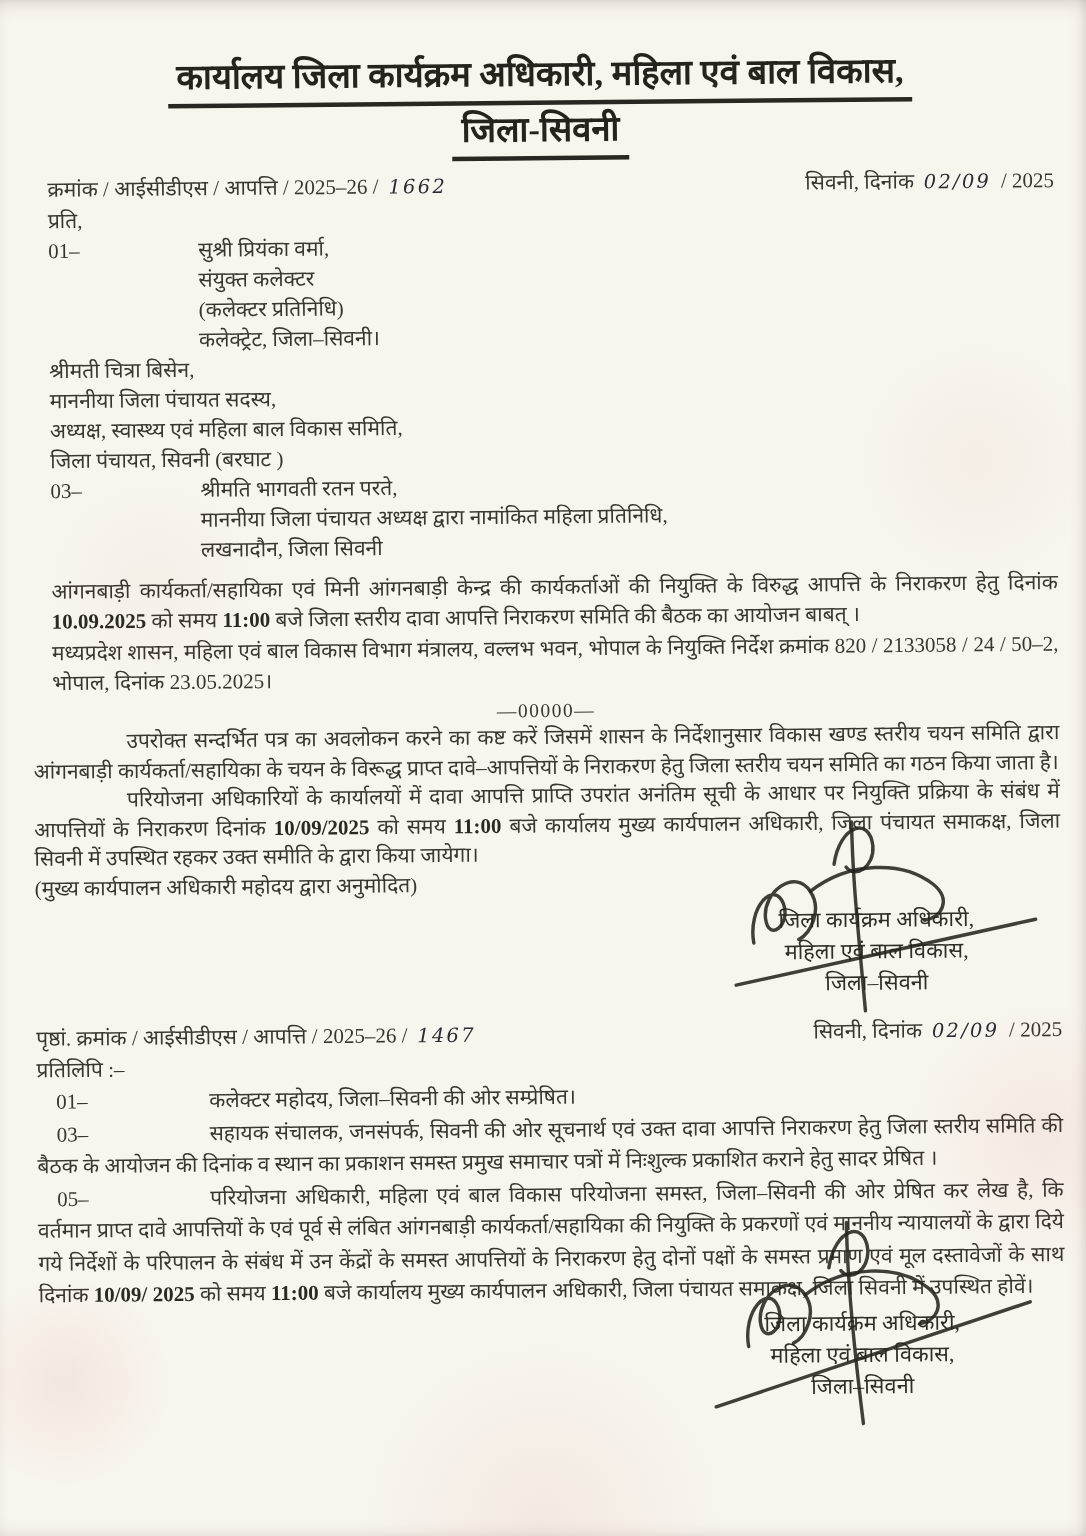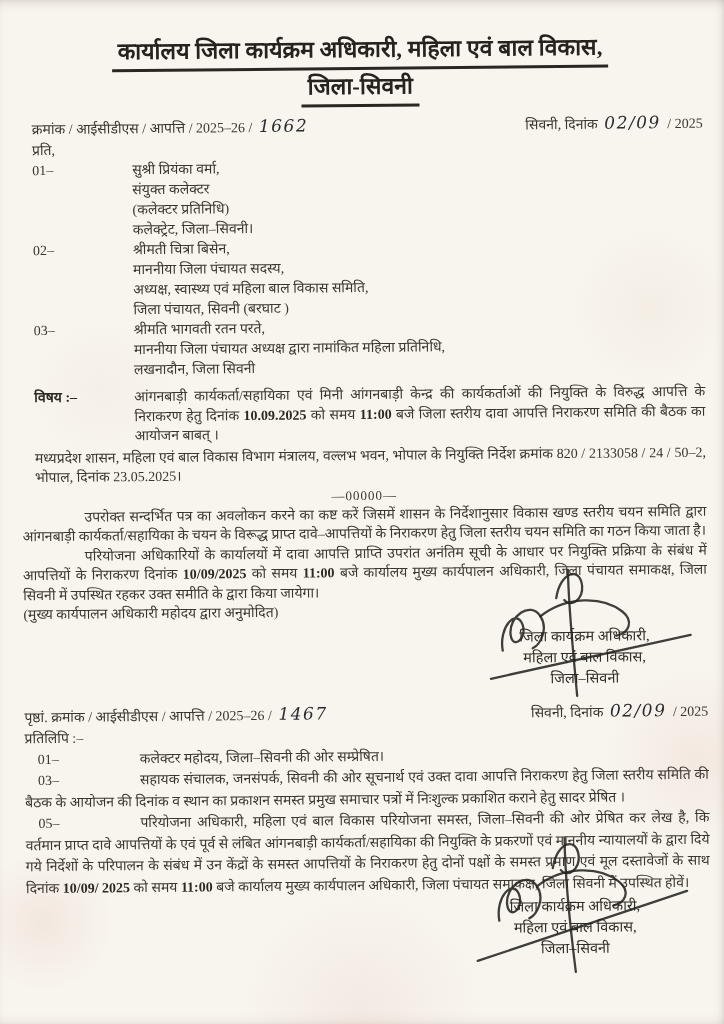--- a/index.html
+++ b/index.html
@@ -33,21 +33,21 @@
   .indent-block{margin-left:13px;}
   .title-wrap{text-align:center;color:#26231e;}
   .title-l1,.title-l2{
     display:inline-block;font-weight:bold;font-size:23px;line-height:28px;
     border-bottom:3px solid #2a2722;padding:0 6px 3px;
   }
   .title-l2{margin-top:3px;}
   .ref-row{display:flex;justify-content:space-between;align-items:baseline;margin-top:8px;}
   .hand{
     font-family:"DejaVu Serif",serif;font-style:italic;
-    font-size:17px;letter-spacing:1.5px;color:#2c2b31;font-weight:500;
+    font-size:13px;letter-spacing:1.5px;color:#2c2b31;font-weight:500;
     padding:0 3px;
   }
   .salutation{margin-top:1px;}
   .addr{display:flex;}
   .addr-no{width:100px;flex:none;}
   .addr-lines div{line-height:20px;}
   .label-row{display:flex;margin-top:7px;}
   .label-col{width:100px;flex:none;font-weight:bold;color:#2e2b25;}
   .label-text{flex:1;text-align:justify;line-height:19.5px;}
   .sep{text-align:center;font-size:13px;line-height:15px;margin:3px 0 2px;letter-spacing:1px;}
@@ -95,39 +95,37 @@
     <div class="addr indent-block">
       <div class="addr-no">01–</div>
       <div class="addr-lines">
         <div>सुश्री प्रियंका वर्मा,</div>
         <div>संयुक्त कलेक्टर</div>
         <div>(कलेक्टर प्रतिनिधि)</div>
         <div>कलेक्ट्रेट, जिला–सिवनी।</div>
       </div>
     </div>
     <div class="addr indent-block">
-      <div class="addr-no">02–</div>
       <div class="addr-lines">
         <div>श्रीमती चित्रा बिसेन,</div>
         <div>माननीया जिला पंचायत सदस्य,</div>
         <div>अध्यक्ष, स्वास्थ्य एवं महिला बाल विकास समिति,</div>
         <div>जिला पंचायत, सिवनी (बरघाट )</div>
       </div>
     </div>
     <div class="addr indent-block">
       <div class="addr-no">03–</div>
       <div class="addr-lines">
         <div>श्रीमति भागवती रतन परते,</div>
         <div>माननीया जिला पंचायत अध्यक्ष द्वारा नामांकित महिला प्रतिनिधि,</div>
         <div>लखनादौन, जिला सिवनी</div>
       </div>
     </div>
 
     <div class="label-row indent-block">
-      <div class="label-col">विषय :–</div>
       <div class="label-text"><span>आंगनबाड़ी कार्यकर्ता/सहायिका एवं मिनी आंगनबाड़ी केन्द्र की कार्यकर्ताओं की नियुक्ति के विरुद्ध आपत्ति के निराकरण हेतु दिनांक </span><span class="b">10.09.2025</span><span> को समय </span><span class="b">11:00</span><span> बजे जिला स्तरीय दावा आपत्ति निराकरण समिति की बैठक का आयोजन बाबत् ।</span></div>
     </div>
     <div class="label-row indent-block" style="margin-top:2px;">
       <div class="label-text">मध्यप्रदेश शासन, महिला एवं बाल विकास विभाग मंत्रालय, वल्लभ भवन, भोपाल के नियुक्ति निर्देश क्रमांक 820 / 2133058 / 24 / 50–2, भोपाल, दिनांक 23.05.2025।</div>
     </div>
 
     <div class="sep">—00000—</div>
 
     <p class="para">उपरोक्त सन्दर्भित पत्र का अवलोकन करने का कष्ट करें जिसमें शासन के निर्देशानुसार विकास खण्ड स्तरीय चयन समिति द्वारा आंगनबाड़ी कार्यकर्ता/सहायिका के चयन के विरूद्ध प्राप्त दावे–आपत्तियों के निराकरण हेतु जिला स्तरीय चयन समिति का गठन किया जाता है।</p>
     <p class="para"><span>परियोजना अधिकारियों के कार्यालयों में दावा आपत्ति प्राप्ति उपरांत अनंतिम सूची के आधार पर नियुक्ति प्रक्रिया के संबंध में आपत्तियों के निराकरण दिनांक </span><span class="b">10/09/2025</span><span> को समय </span><span class="b">11:00</span><span> बजे कार्यालय मुख्य कार्यपालन अधिकारी, जिला पंचायत समाकक्ष, जिला सिवनी में उपस्थित रहकर उक्त समीति के द्वारा किया जायेगा।</span></p>

